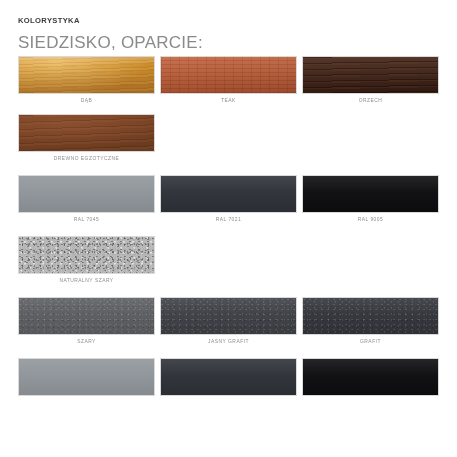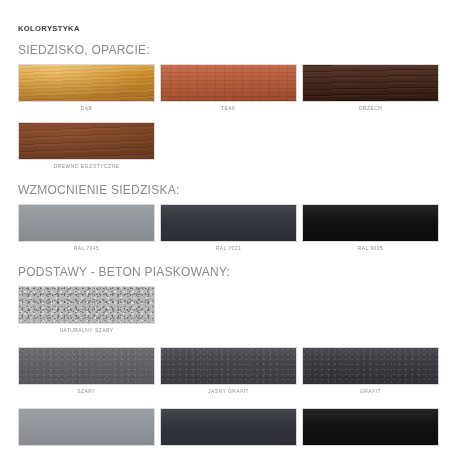--- a/index.html
+++ b/index.html
@@ -13,35 +13,35 @@
     overflow: hidden;
     font-family: "Liberation Sans", sans-serif;
     -webkit-font-smoothing: antialiased;
   }
   .page {
     position: relative;
     width: 457px;
     height: 457px;
     background: #ffffff;
     box-sizing: border-box;
-    padding: 16px 18px;
+    padding: 8px 18px;
   }
   .doc-title {
     font-size: 7.6px;
     letter-spacing: 0.35px;
     color: #3c3c3c;
     font-weight: 700;
     padding-top: 7px;
     line-height: 12px;
   }
   .section {
     margin-top: 8px;
   }
   .section-heading {
-    font-size: 12px;
+    font-size: 17px;
     letter-spacing: 0.25px;
     color: #8a8a8a;
     font-weight: 400;
     line-height: 15px;
     margin-bottom: 6px;
     white-space: nowrap;
   }
   .swatch-row {
     display: flex;
     gap: 5px;
@@ -180,21 +180,20 @@
           </div>
           <div class="swatch-cell">
             <div class="swatch">
               <div class="swatch-fill tex-egzotyczne"></div>
             </div>
             <div class="swatch-label">DREWNO EGZOTYCZNE</div>
           </div>
         </div>
       </div>
       <div class="section">
-        <div class="section-heading">WZMOCNIENIE SIEDZISKA:</div>
         <div class="swatch-row">
           <div class="swatch-cell">
             <div class="swatch">
               <div class="swatch-fill" style="background: rgb(143, 149, 154);"></div>
               <div class="sheen"></div>
             </div>
             <div class="swatch-label">RAL 7045</div>
           </div>
           <div class="swatch-cell">
             <div class="swatch">
@@ -206,21 +205,20 @@
           <div class="swatch-cell">
             <div class="swatch">
               <div class="swatch-fill" style="background: rgb(13, 13, 15);"></div>
               <div class="sheen"></div>
             </div>
             <div class="swatch-label">RAL 9005</div>
           </div>
         </div>
       </div>
       <div class="section">
-        <div class="section-heading">PODSTAWY - BETON PIASKOWANY:</div>
         <div class="swatch-row">
           <div class="swatch-cell">
             <div class="swatch">
               <div class="swatch-fill tex-beton"></div>
             </div>
             <div class="swatch-label">NATURALNY SZARY</div>
           </div>
         </div>
       </div>
       <div class="section">

